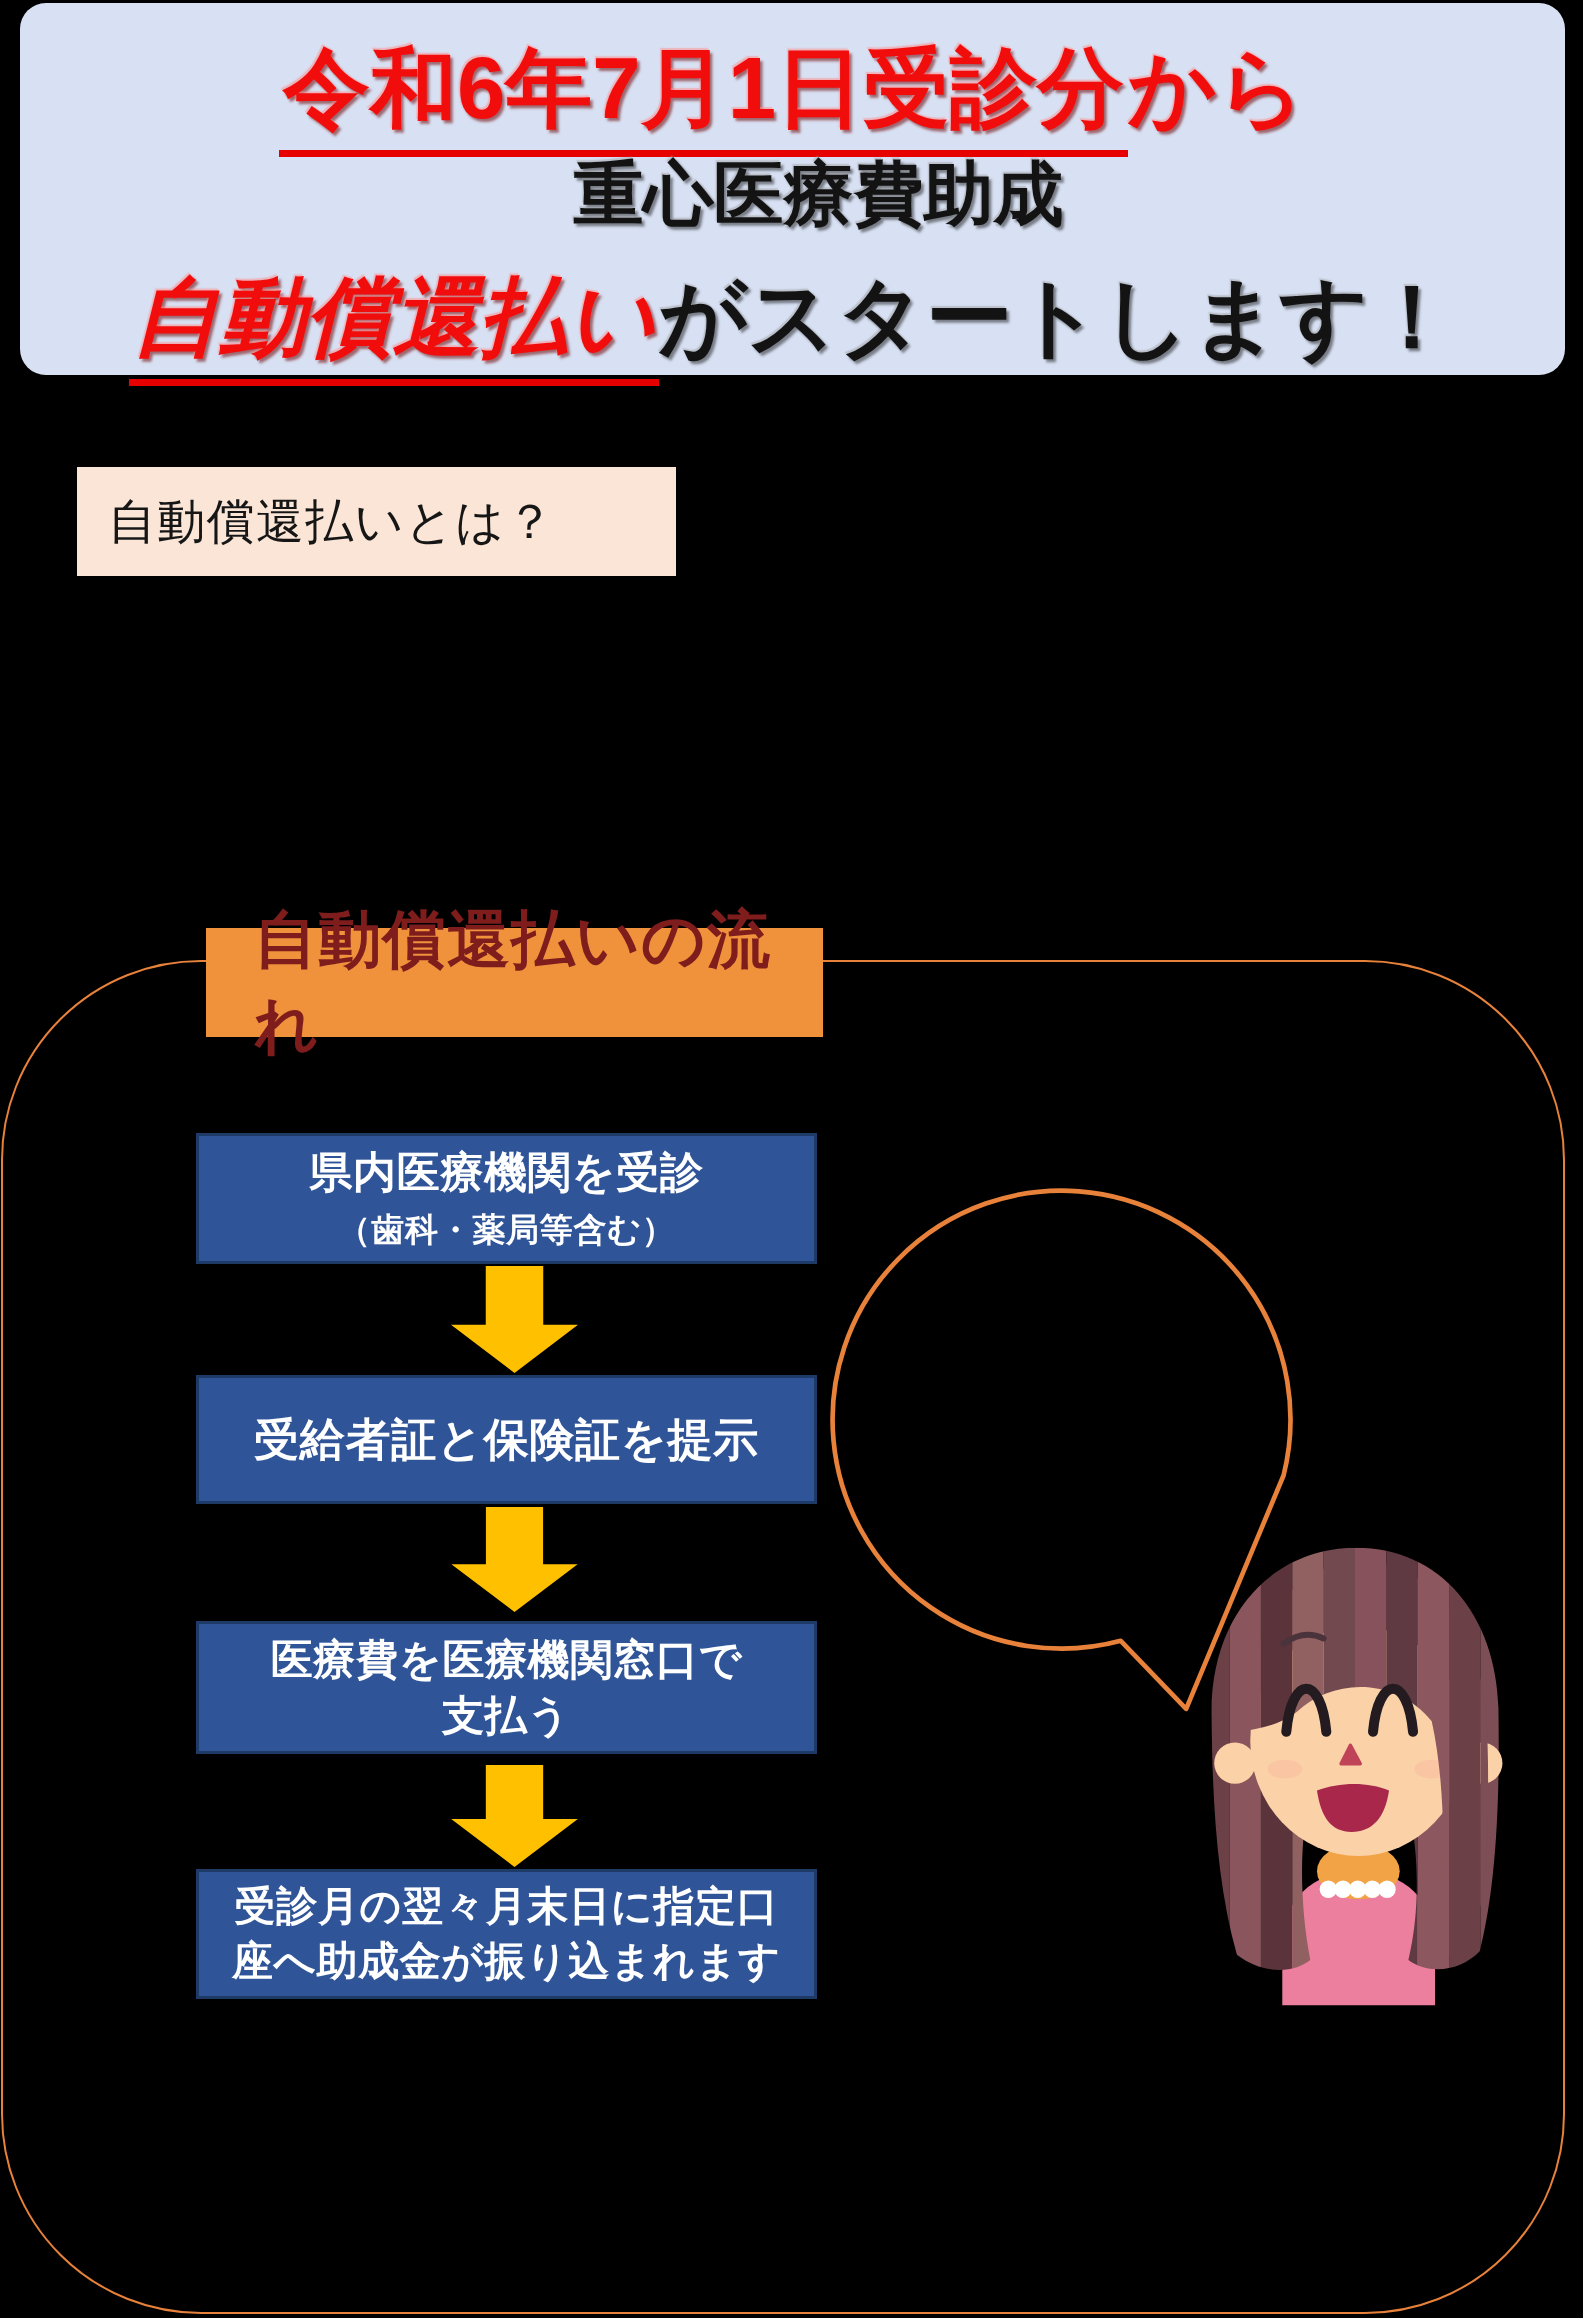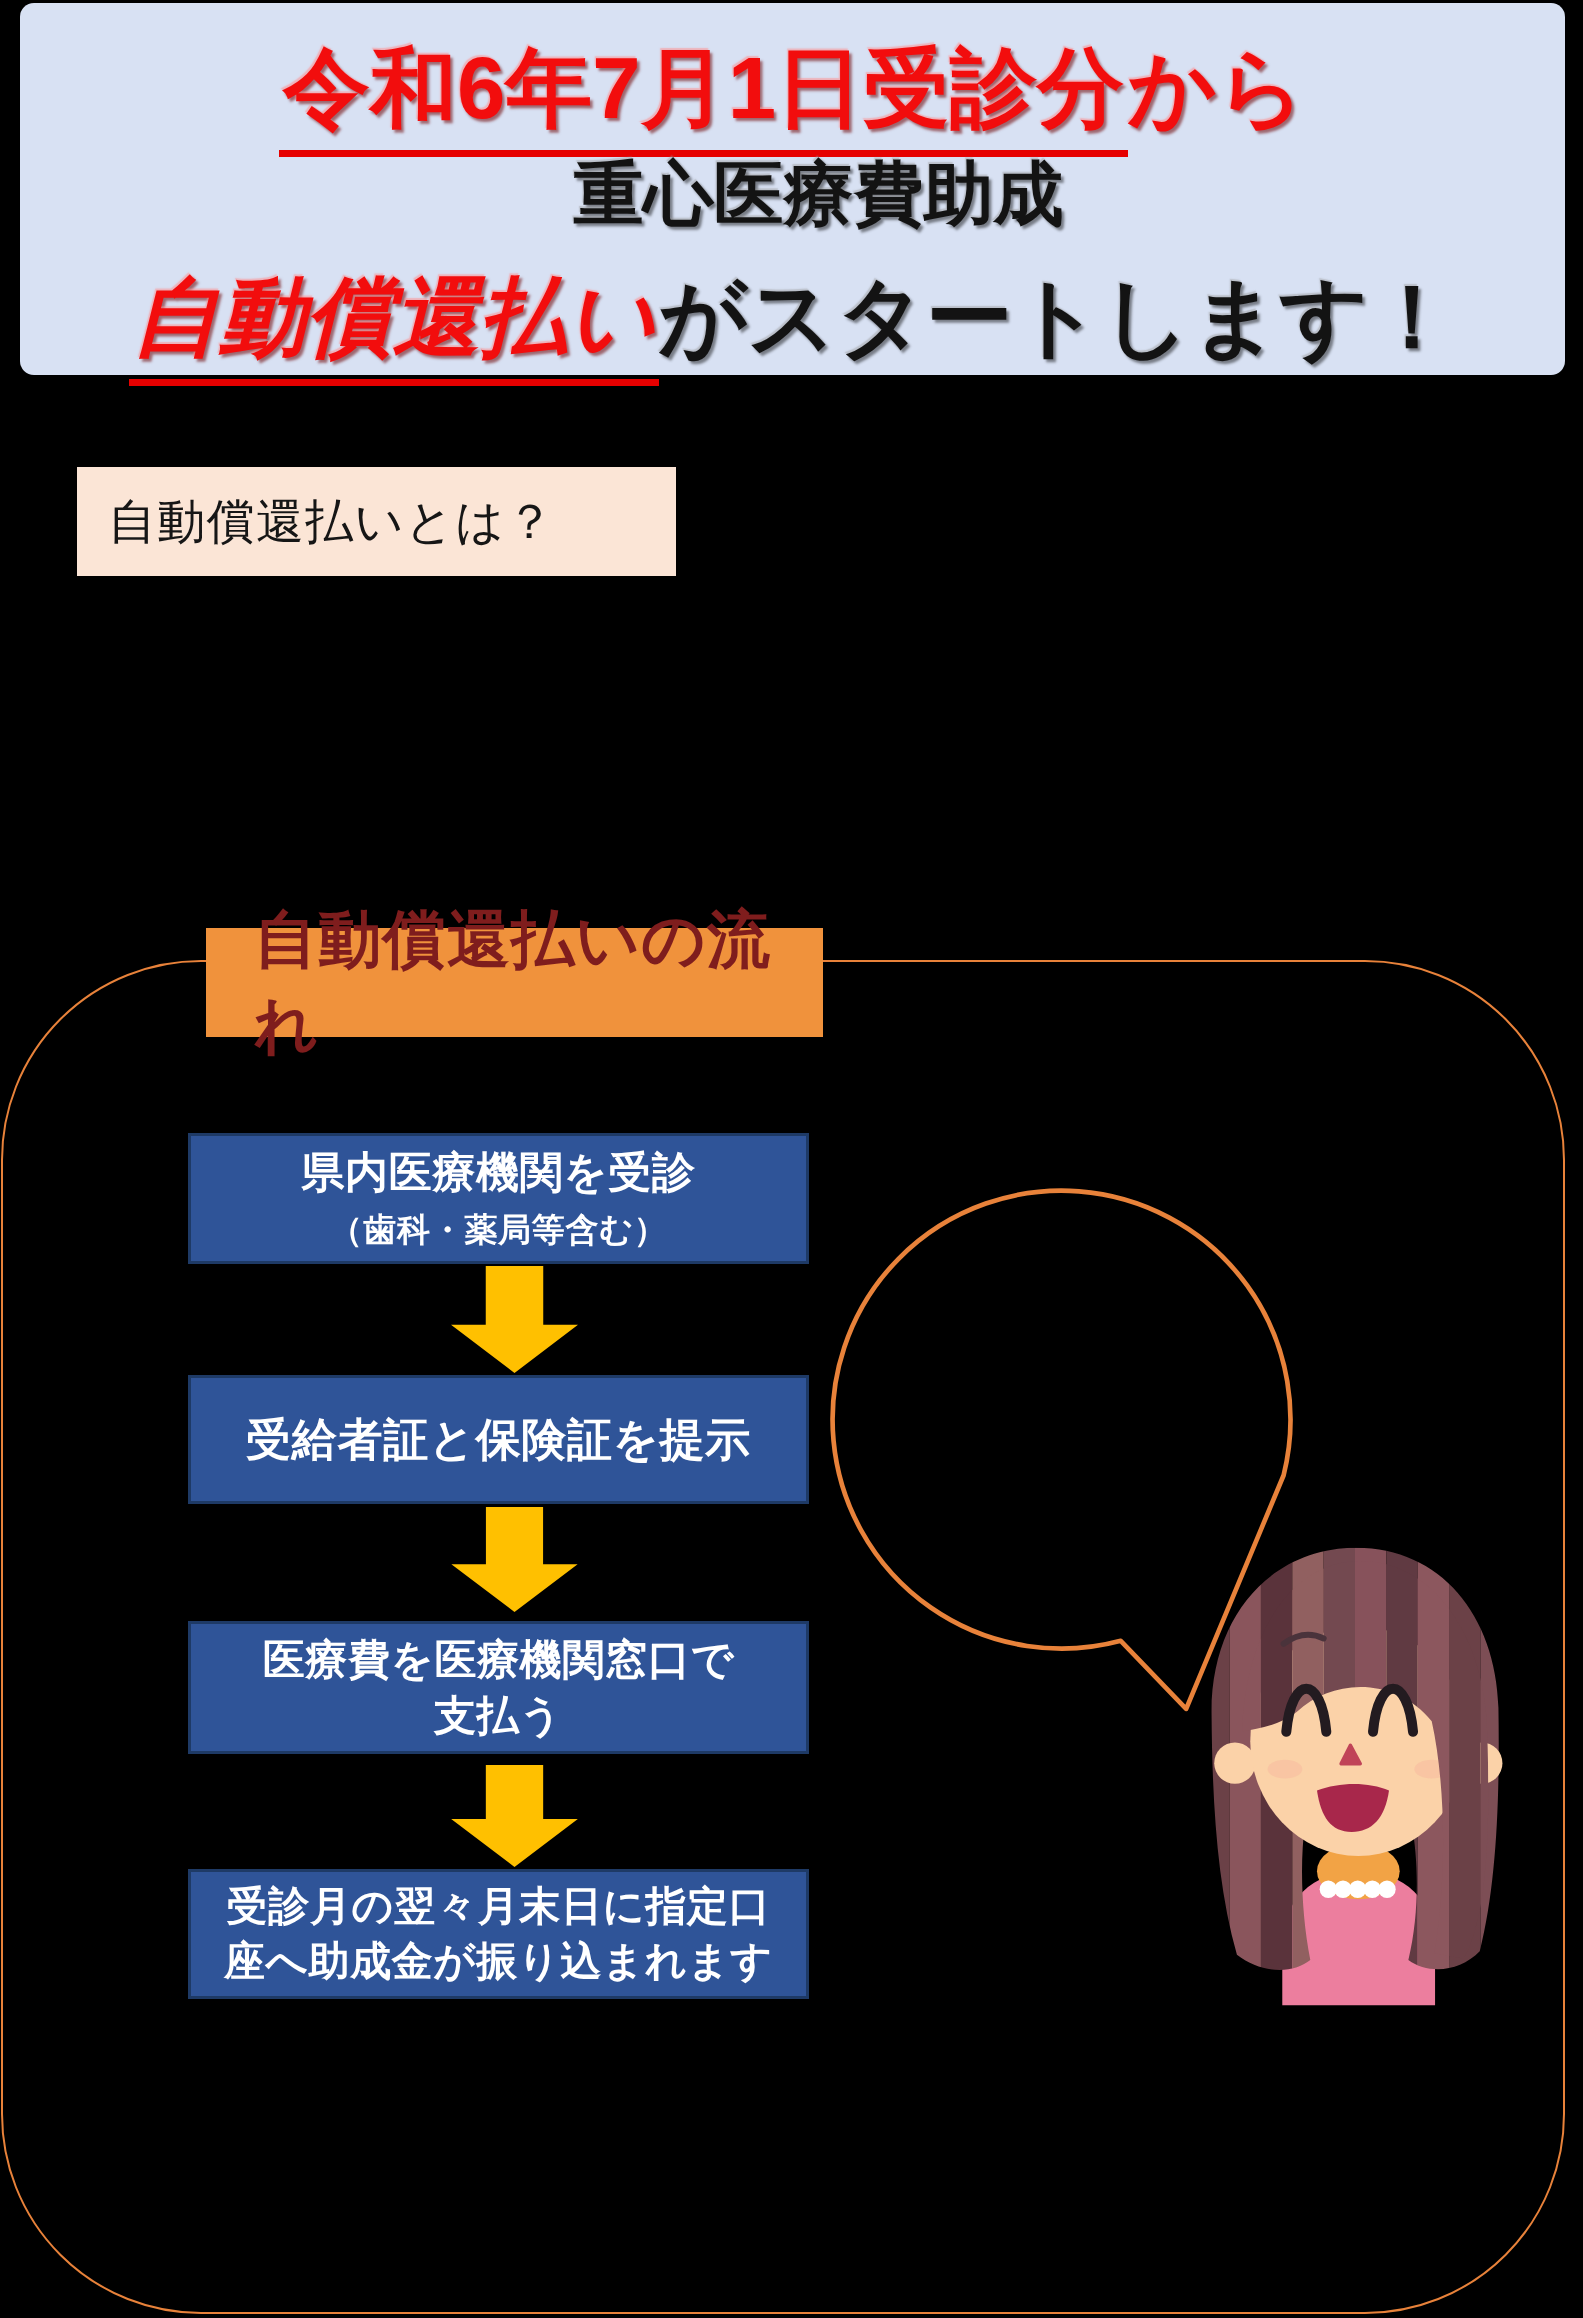--- a/index.html
+++ b/index.html
@@ -1,21 +1,21 @@
 <!DOCTYPE html>
 <html style="font-size:10.7px"><head>
 <meta charset="utf-8">
 <style>
   html,body{margin:0;padding:0;background:#000;}
   .page{position:relative;width:1584px;height:2319px;background:#000;overflow:hidden;
         font-family:"Liberation Sans","DejaVu Sans",sans-serif;}
 
   
   .banner{position:absolute;left:20px;top:2.7px;width:1545px;height:372px;
-          background:#d8e1f3;border-radius:14px;}
+          background:#d8e1f3;border-radius:26px;}
   .banner .line{position:absolute;left:0;width:100%;text-align:center;
                 font-weight:bold;white-space:nowrap;}
   .line1{top:27px;font-size:87px;color:#f20d0d;
          text-shadow:-1.3px -2px 1.3px rgba(255,140,140,.55),2.7px 3.3px 2.7px rgba(110,0,0,.55);}
   .line1 .u{display:inline-block;border-bottom:7.3px solid #e60000;padding:0 4px 2.7px 4px;}
   .line2{top:145px;font-size:70px;color:#131313;
          text-shadow:-1.3px -2px 1.3px rgba(150,150,150,.45),2.7px 3.3px 2.7px rgba(0,0,0,.45);padding-left:26px;}
   .line3{top:256px;font-size:87px;color:#131313;
          text-shadow:-1.3px -2px 1.3px rgba(150,150,150,.45),2.7px 3.3px 2.7px rgba(0,0,0,.45);}
   .line3 .u{display:inline-block;color:#f20d0d;border-bottom:7.3px solid #e60000;
@@ -29,21 +29,21 @@
 
   
   .flow-panel{position:absolute;left:1.3px;top:960px;width:1564px;height:1354px;
               border:2.7px solid #e8823a;border-radius:200px;box-sizing:border-box;}
   .flow-header{position:absolute;left:206px;top:928px;width:617px;height:109px;
                background:#f0923c;color:#7f1d1d;font-weight:bold;font-size:63px;
                display:flex;align-items:center;box-sizing:border-box;padding-left:48px;
                letter-spacing:1.3px;}
 
   
-  .step{position:absolute;left:188px;width:621px;background:#2f5498;
+  .step{position:absolute;left:196px;width:621px;background:#2f5498;
         border:3.3px solid #1e3a66;box-sizing:border-box;color:#fff;font-weight:bold;
         display:flex;flex-direction:column;align-items:center;justify-content:center;
         text-align:center;letter-spacing:0.7px;}
   .step .sub{font-weight:bold;}
   .step1{top:1133px;height:131px;}
   .step1 .main{font-size:43px;}
   .step1 .sub{font-size:33px;margin-top:5.3px;}
   .step2{top:1375px;height:129px;font-size:45px;}
   .step3{top:1621px;height:133px;font-size:42px;line-height:1.32;}
   .step4{top:1869px;height:130px;font-size:41px;line-height:1.34;}

